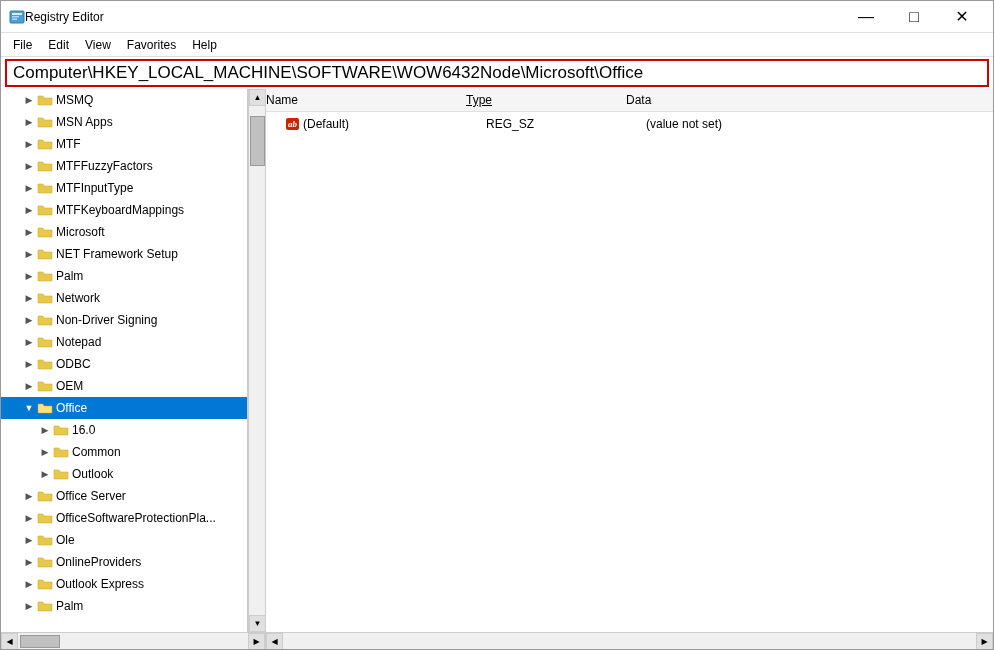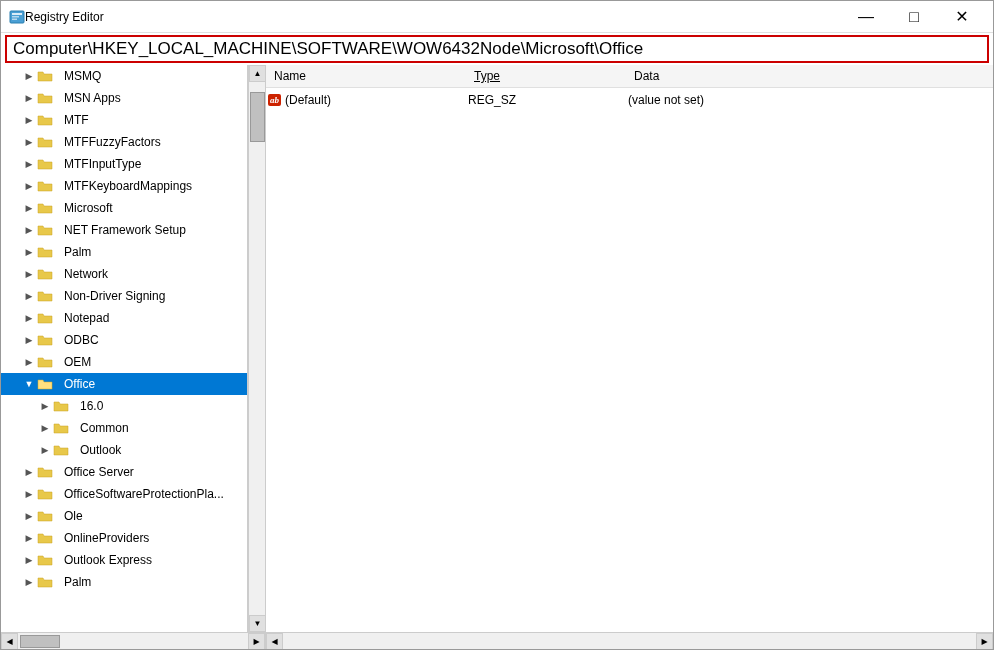--- a/index.html
+++ b/index.html
@@ -116,44 +116,43 @@
       flex-shrink: 0;
       display: inline-block;
       position: relative;
     }
     .folder-icon svg {
       width: 16px;
       height: 14px;
     }
     .tree-label {
       font-size: 12px;
-      margin-left: 8px;
     }
     .indent-1 { padding-left: 20px; }
     .right-panel {
       flex: 1;
       background: #ffffff;
       overflow: auto;
     }
     .right-panel table {
       width: 100%;
       border-collapse: collapse;
     }
     .right-panel th {
       text-align: left;
-      padding: 4px 8px;
+      padding: 4px 0;
       border-bottom: 1px solid #e0e0e0;
       font-weight: normal;
       color: #000;
       font-size: 12px;
       background: #f5f5f5;
       cursor: pointer;
     }
     .right-panel td {
-      padding: 4px 2px;
+      padding: 4px 20px;
       font-size: 12px;
       color: #000;
       vertical-align: middle;
     }
     .reg-icon {
       display: inline-flex;
       align-items: center;
       gap: 4px;
     }
     .ab-icon {
@@ -183,20 +182,27 @@
       </svg>
       <span class="title-bar-title">Registry Editor</span>
     </div>
     <div class="title-bar-controls">
       <button class="title-bar-btn">—</button>
       <button class="title-bar-btn">□</button>
       <button class="title-bar-btn close">✕</button>
     </div>
   </div>
 
+  <div class="menu-bar">
+    <span class="menu-item">File</span>
+    <span class="menu-item">Edit</span>
+    <span class="menu-item">View</span>
+    <span class="menu-item">Favorites</span>
+    <span class="menu-item">Help</span>
+  </div>
 
   <div class="address-bar">
     <span class="address-text">Computer\HKEY_LOCAL_MACHINE\SOFTWARE\WOW6432Node\Microsoft\Office</span>
   </div>
 
   <div style="display:flex; flex:1; overflow:hidden; flex-direction:column;">
     <div style="display:flex; flex:1; overflow:hidden;">
 
       <div style="width:265px; display:flex; flex-direction:row; border-right:1px solid #ccc;">
         <div class="tree-panel" style="flex:1; width:248px;">

